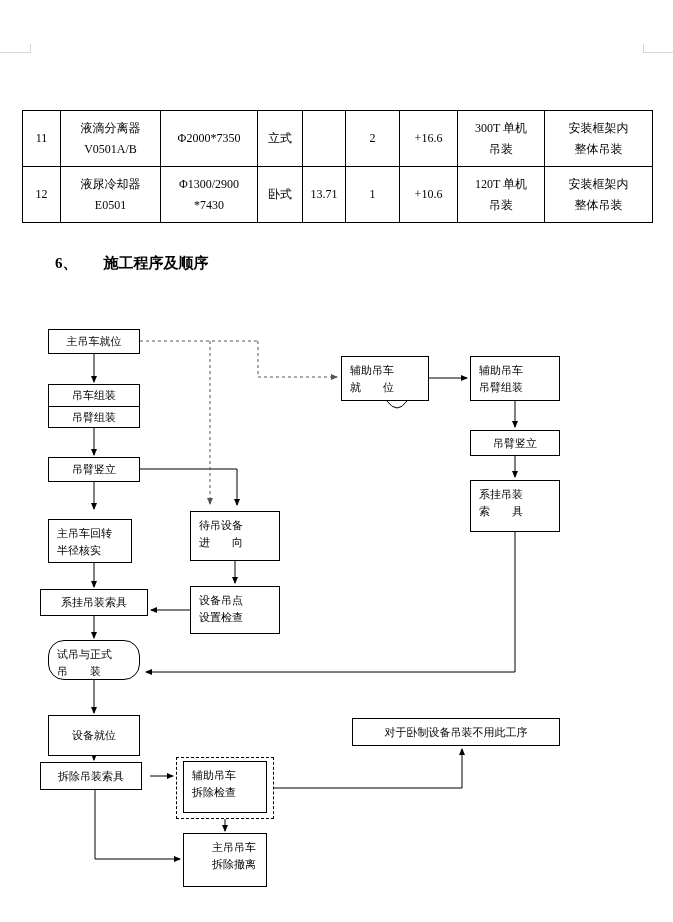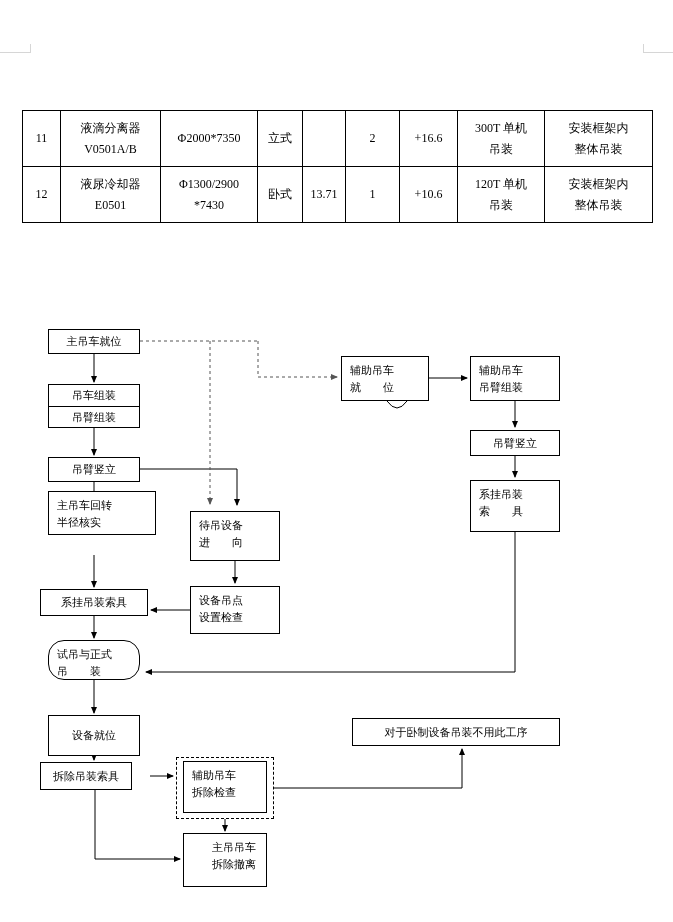--- a/index.html
+++ b/index.html
@@ -114,20 +114,23 @@
         <div>吊装</div>
       </td>
       <td class="two">
         <div>安装框架内</div>
         <div>整体吊装</div>
       </td>
     </tr>
   </tbody>
     </table>
 
+  <div class="heading">
+    <span class="num">6、</span><span>施工程序及顺序</span>
+  </div>
 
   <svg class="connectors" width="673" height="922" viewBox="0 0 673 922">
     <defs>
       <marker id="ah" markerWidth="8" markerHeight="8" refX="6" refY="3" orient="auto" markerUnits="userSpaceOnUse">
         <path d="M0,0 L7,3 L0,6 Z" fill="#000"></path>
       </marker>
       <marker id="ahg" markerWidth="8" markerHeight="8" refX="6" refY="3" orient="auto" markerUnits="userSpaceOnUse">
         <path d="M0,0 L7,3 L0,6 Z" fill="#555"></path>
       </marker>
     </defs>
@@ -168,39 +171,39 @@
 
   <div class="fb stack" style="left:48px;top:340px;width:92px;height:44px;">
     <div>吊车组装</div>
     <div>吊臂组装</div>
   </div>
 
   <div class="fb center" style="left:48px;top:413px;width:92px;height:25px;">
     <span>吊臂竖立</span>
   </div>
 
-  <div class="fb multi" style="left:48px;top:447px;width:108px;height:44px;font-family:Liberation Serif, serif;">
+  <div class="fb multi" style="left:48px;top:475px;width:84px;height:44px;font-family:Liberation Serif, serif;">
     <div>主吊车回转</div>
     <div>半径核实</div>
   </div>
 
   <div class="fb center" style="left:40px;top:545px;width:108px;height:27px;">
     <span>系挂吊装索具</span>
   </div>
 
   <div class="fb multi" style="left:48px;top:596px;width:92px;height:40px;border-radius:16px;">
     <div>试吊与正式</div>
     <div>吊　　装</div>
   </div>
 
   <div class="fb center" style="left:48px;top:671px;width:92px;height:41px;">
     <span>设备就位</span>
   </div>
 
-  <div class="fb center" style="left:40px;top:718px;width:92px;height:28px;">
+  <div class="fb center" style="left:40px;top:718px;width:102px;height:28px;">
     <span>拆除吊装索具</span>
   </div>
 
   <div class="fb multi" style="left:190px;top:467px;width:90px;height:50px;">
     <div>待吊设备</div>
     <div>进　　向</div>
   </div>
 
   <div class="fb multi" style="left:190px;top:542px;width:90px;height:48px;">
     <div>设备吊点</div>

